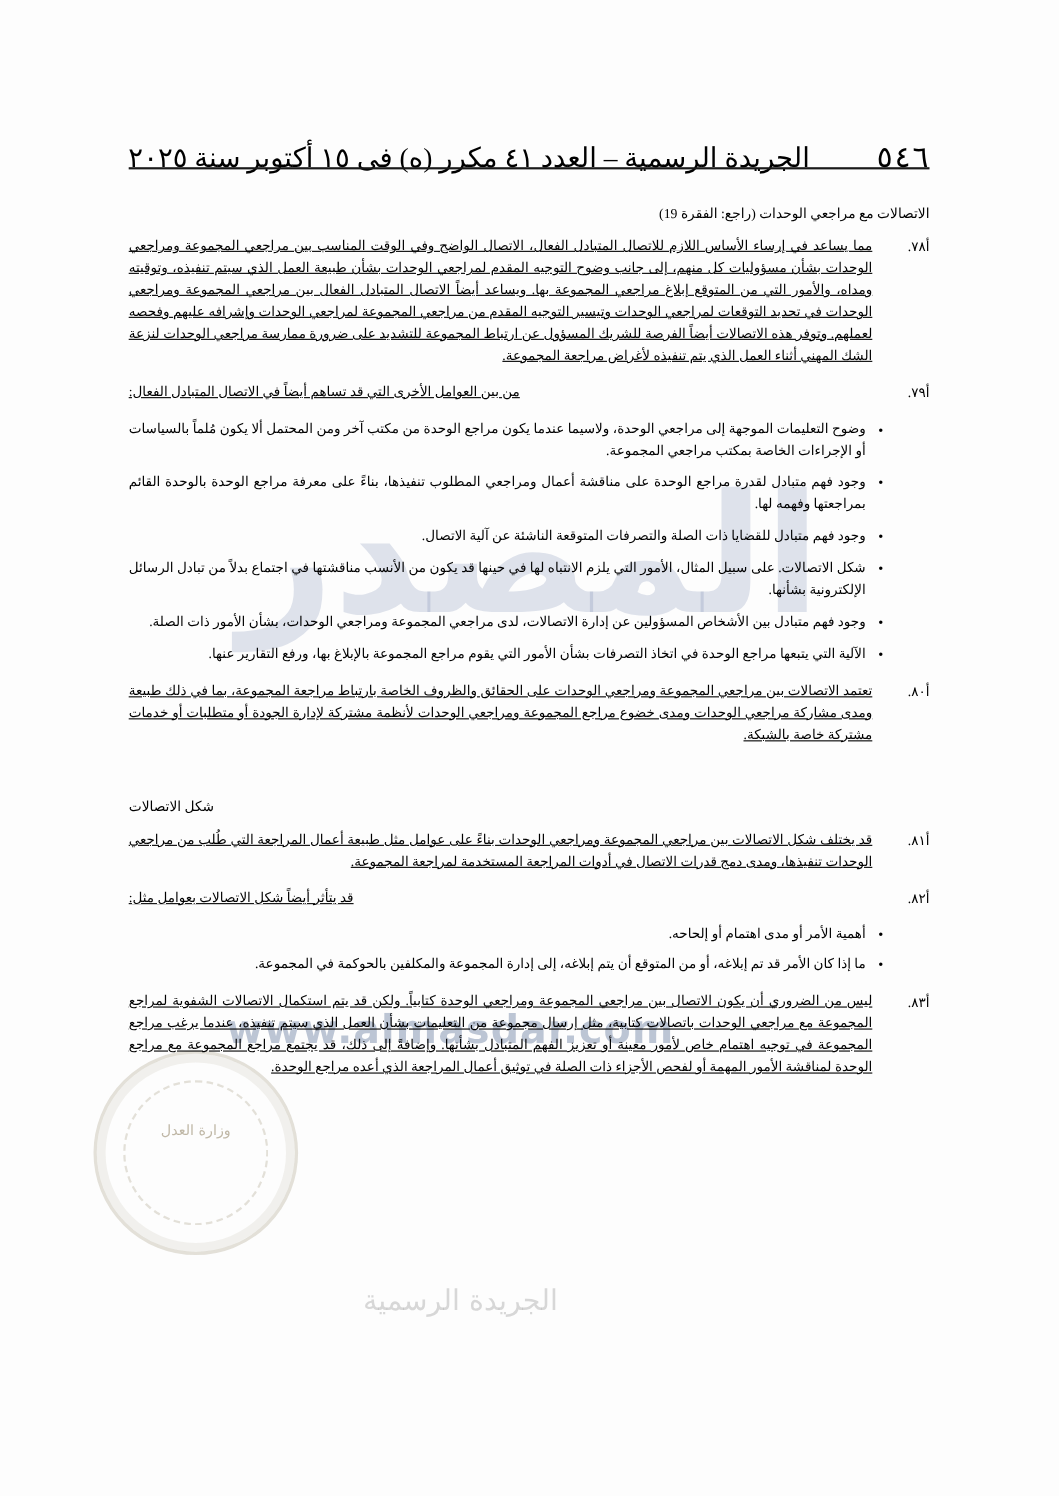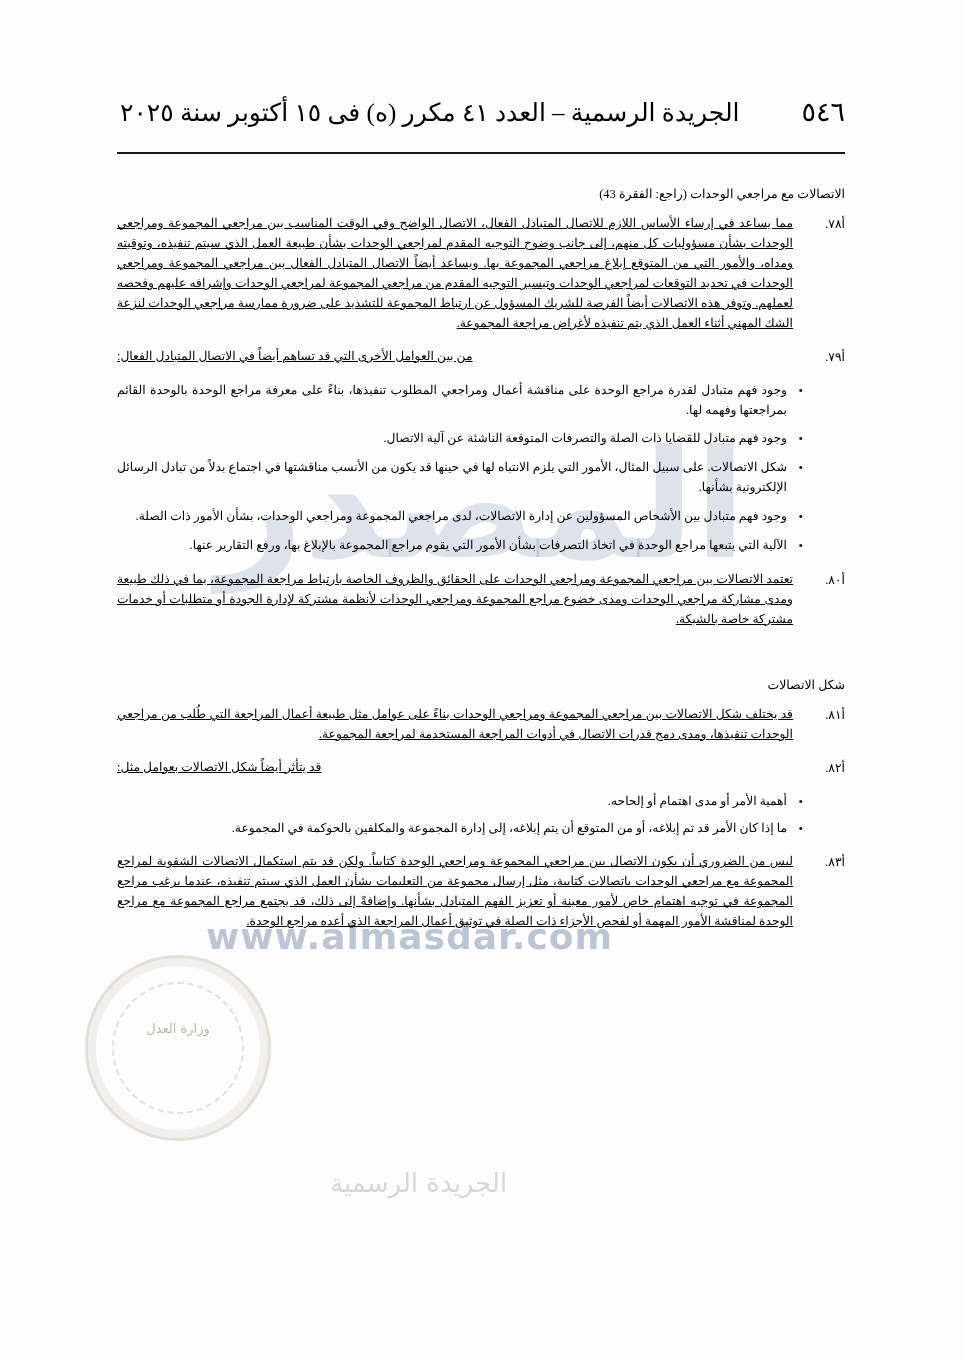--- a/index.html
+++ b/index.html
@@ -103,22 +103,23 @@
     left: 118px;
     z-index: 2;
     display: flex;
     flex-direction: row;
     align-items: baseline;
     justify-content: flex-start;
   }
   .page-number {
     font-size: 27px;
     letter-spacing: 2px;
-    font-family: Liberation Serif, serif;
+    font-family: Liberation Mono, monospace;
     margin-left: 60px;
+    margin-top: 32px;
   }
   .header-title {
     font-size: 25px;
     flex: 1;
     text-align: center;
     white-space: nowrap;
   }
   .header-rule {
     position: absolute;
     top: 152px;
@@ -188,21 +189,21 @@
     top: -1px;
     font-size: 13px;
   }
   ul.bullets.tight li {
     margin-bottom: 7px;
   }
 
   .subhead {
     margin: 18px 0 10px 0;
     font-size: 12.5px;
-    text-align: right;
+    text-align: left;
   }
   .spacer-md { height: 14px; }
 </style>
 </head>
 <body>
 
 <div class="page">
 
   <div class="watermark-layer">
     <div class="wm-arabic-big">المصدر</div>
@@ -213,33 +214,34 @@
   </div>
 
   <div class="header">
     <div class="page-number">٥٤٦</div>
     <div class="header-title">الجريدة الرسمية – العدد ٤١ مكرر (ه) فى ١٥ أكتوبر سنة ٢٠٢٥</div>
   </div>
   <div class="header-rule"></div>
 
   <div class="content">
 
-    <div class="section-label">الاتصالات مع مراجعي الوحدات (راجع: الفقرة 43)</div>
+    <div class="section-label">الاتصالات مع مراجعي الوحدات (راجع: الفقرة 19)</div>
 
     <div class="para">
       <div class="para-num">أ٧٨.</div>
       <div class="para-text">مما يساعد في إرساء الأساس اللازم للاتصال المتبادل الفعال، الاتصال الواضح وفي الوقت المناسب بين مراجعي المجموعة ومراجعي الوحدات بشأن مسؤوليات كل منهم، إلى جانب وضوح التوجيه المقدم لمراجعي الوحدات بشأن طبيعة العمل الذي سيتم تنفيذه، وتوقيته ومداه، والأمور التي من المتوقع إبلاغ مراجعي المجموعة بها. ويساعد أيضاً الاتصال المتبادل الفعال بين مراجعي المجموعة ومراجعي الوحدات في تحديد التوقعات لمراجعي الوحدات وتيسير التوجيه المقدم من مراجعي المجموعة لمراجعي الوحدات وإشرافه عليهم وفحصه لعملهم. وتوفر هذه الاتصالات أيضاً الفرصة للشريك المسؤول عن ارتباط المجموعة للتشديد على ضرورة ممارسة مراجعي الوحدات لنزعة الشك المهني أثناء العمل الذي يتم تنفيذه لأغراض مراجعة المجموعة.</div>
     </div>
 
     <div class="para">
       <div class="para-num">أ٧٩.</div>
       <div class="para-text center-short">من بين العوامل الأخرى التي قد تساهم أيضاً في الاتصال المتبادل الفعال:</div>
     </div>
 
     <ul class="bullets">
+      <li>وضوح التعليمات الموجهة إلى مراجعي الوحدة، ولاسيما عندما يكون مراجع الوحدة من مكتب آخر ومن المحتمل ألا يكون مُلماً بالسياسات أو الإجراءات الخاصة بمكتب مراجعي المجموعة.</li>
       <li>وجود فهم متبادل لقدرة مراجع الوحدة على مناقشة أعمال ومراجعي المطلوب تنفيذها، بناءً على معرفة مراجع الوحدة بالوحدة القائم بمراجعتها وفهمه لها.</li>
       <li>وجود فهم متبادل للقضايا ذات الصلة والتصرفات المتوقعة الناشئة عن آلية الاتصال.</li>
       <li>شكل الاتصالات. على سبيل المثال، الأمور التي يلزم الانتباه لها في حينها قد يكون من الأنسب مناقشتها في اجتماع بدلاً من تبادل الرسائل الإلكترونية بشأنها.</li>
       <li>وجود فهم متبادل بين الأشخاص المسؤولين عن إدارة الاتصالات، لدى مراجعي المجموعة ومراجعي الوحدات، بشأن الأمور ذات الصلة.</li>
       <li>الآلية التي يتبعها مراجع الوحدة في اتخاذ التصرفات بشأن الأمور التي يقوم مراجع المجموعة بالإبلاغ بها، ورفع التقارير عنها.</li>
     </ul>
 
     <div class="para">
       <div class="para-num">أ٨٠.</div>
       <div class="para-text">تعتمد الاتصالات بين مراجعي المجموعة ومراجعي الوحدات على الحقائق والظروف الخاصة بارتباط مراجعة المجموعة، بما في ذلك طبيعة ومدى مشاركة مراجعي الوحدات ومدى خضوع مراجع المجموعة ومراجعي الوحدات لأنظمة مشتركة لإدارة الجودة أو متطلبات أو خدمات مشتركة خاصة بالشبكة.</div>

